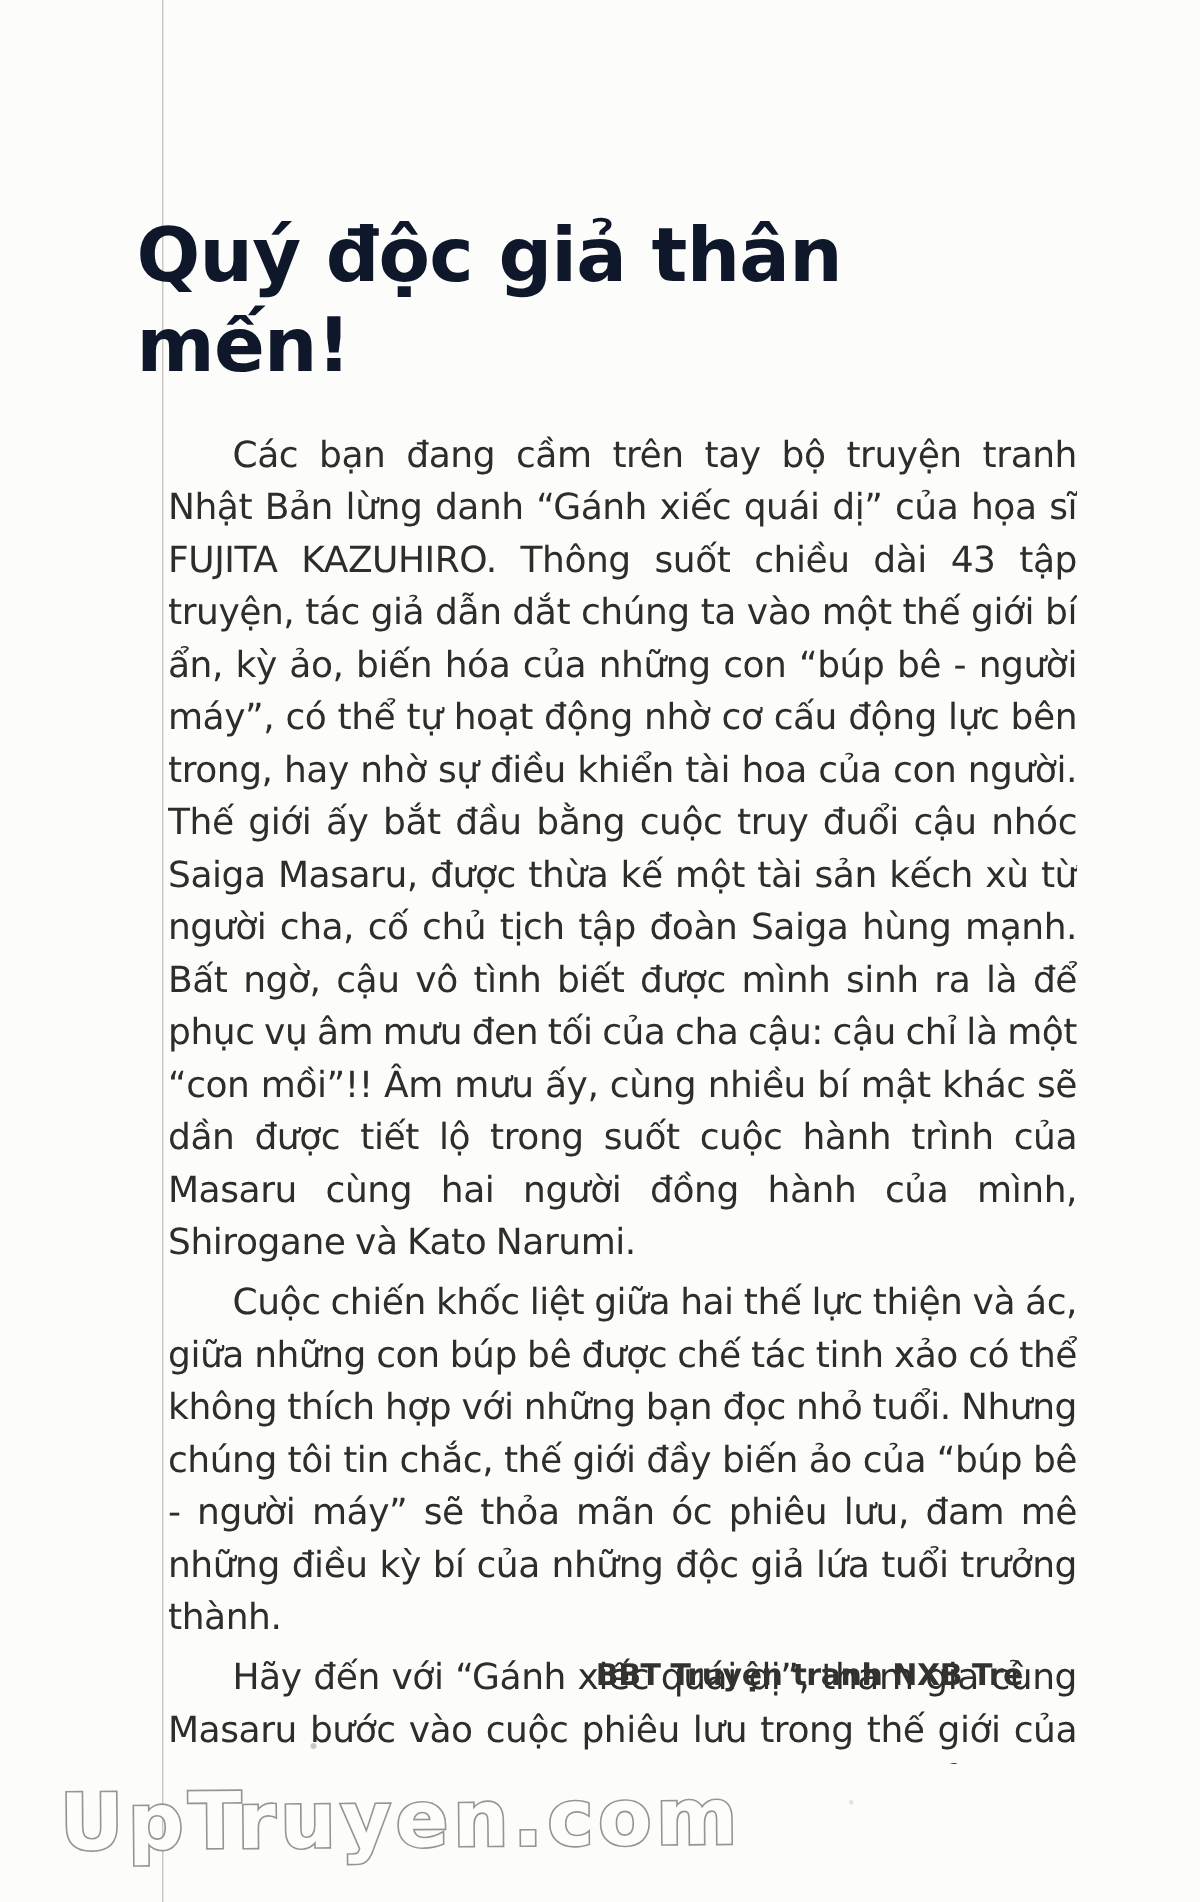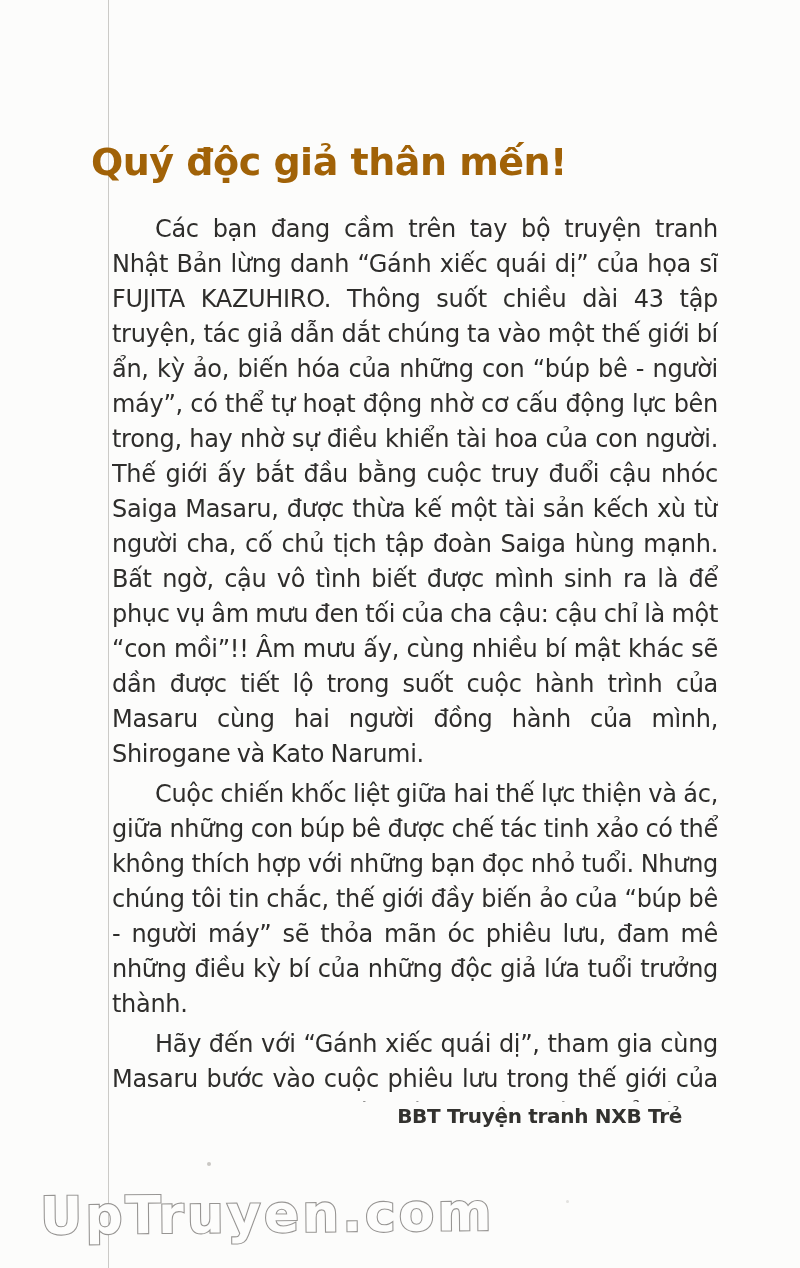--- a/index.html
+++ b/index.html
@@ -28,25 +28,25 @@
     opacity: 0.55;
   }
   .content {
     position: absolute;
     left: 87px;
     top: 0;
     width: 631px;
   }
   .page-title {
     margin: 140px 0 0 4px;
-    font-size: 38px;
+    font-size: 50px;
     font-weight: bold;
     letter-spacing: -0.5px;
     line-height: 1.2;
-    color: #a16207;
+    color: #0f172a;
   }
   .letter-body {
     margin-top: 26px;
     height: 890px;
     overflow: hidden;
     margin-left: 25px;
   }
   .letter-body p.para {
     margin: 0 0 5px 0;
     font-size: 24px;

